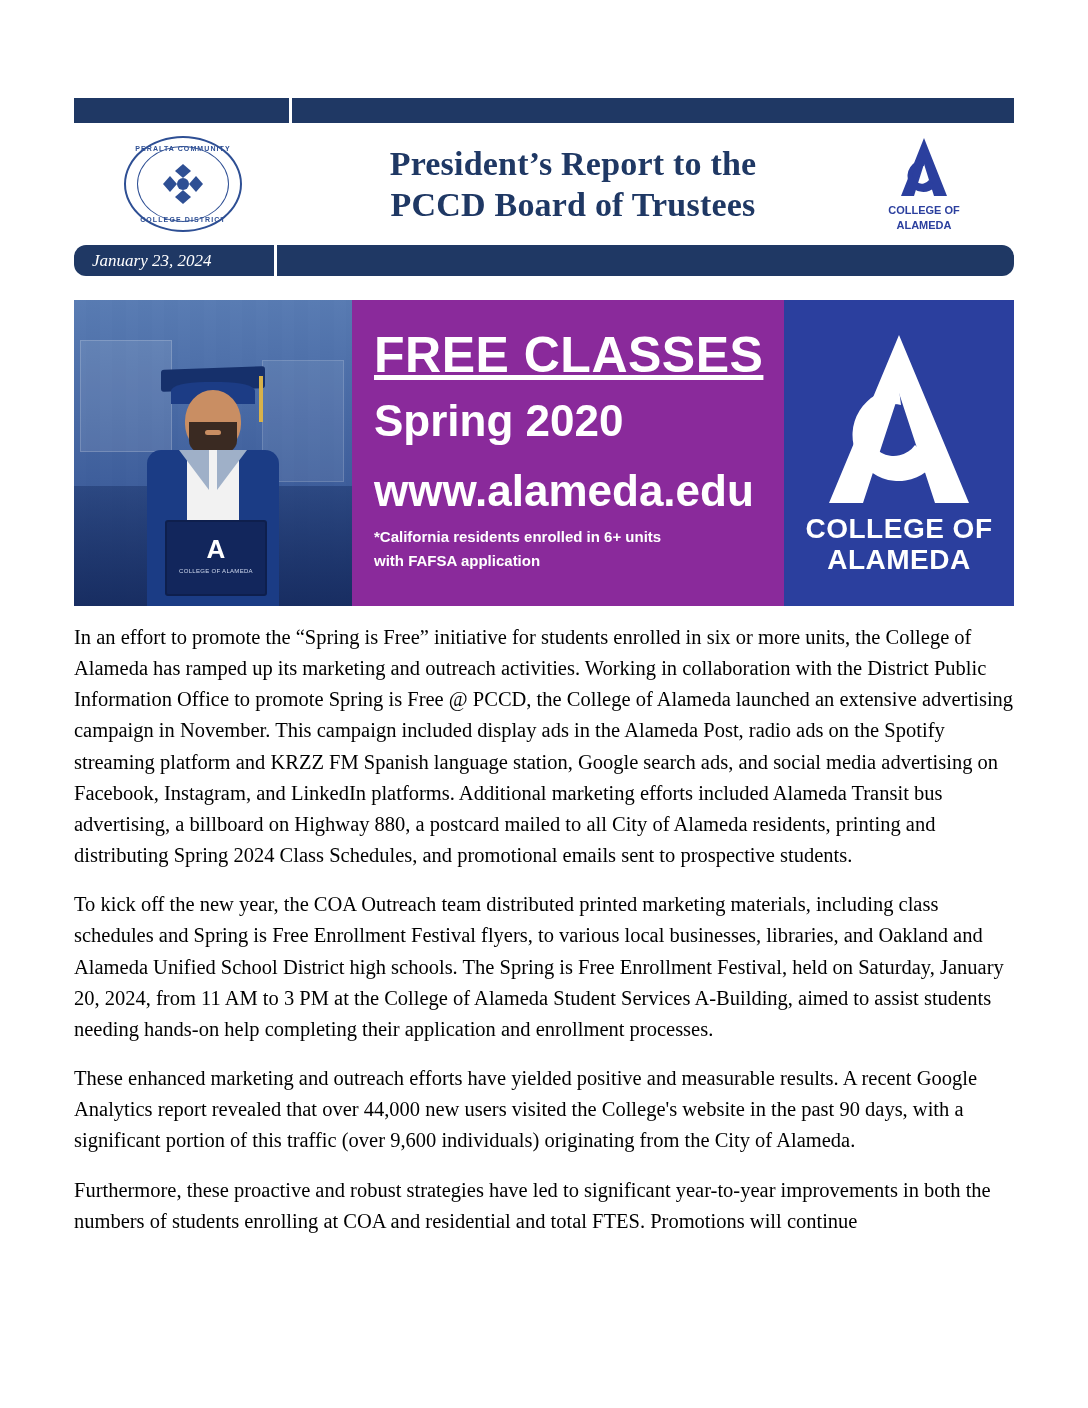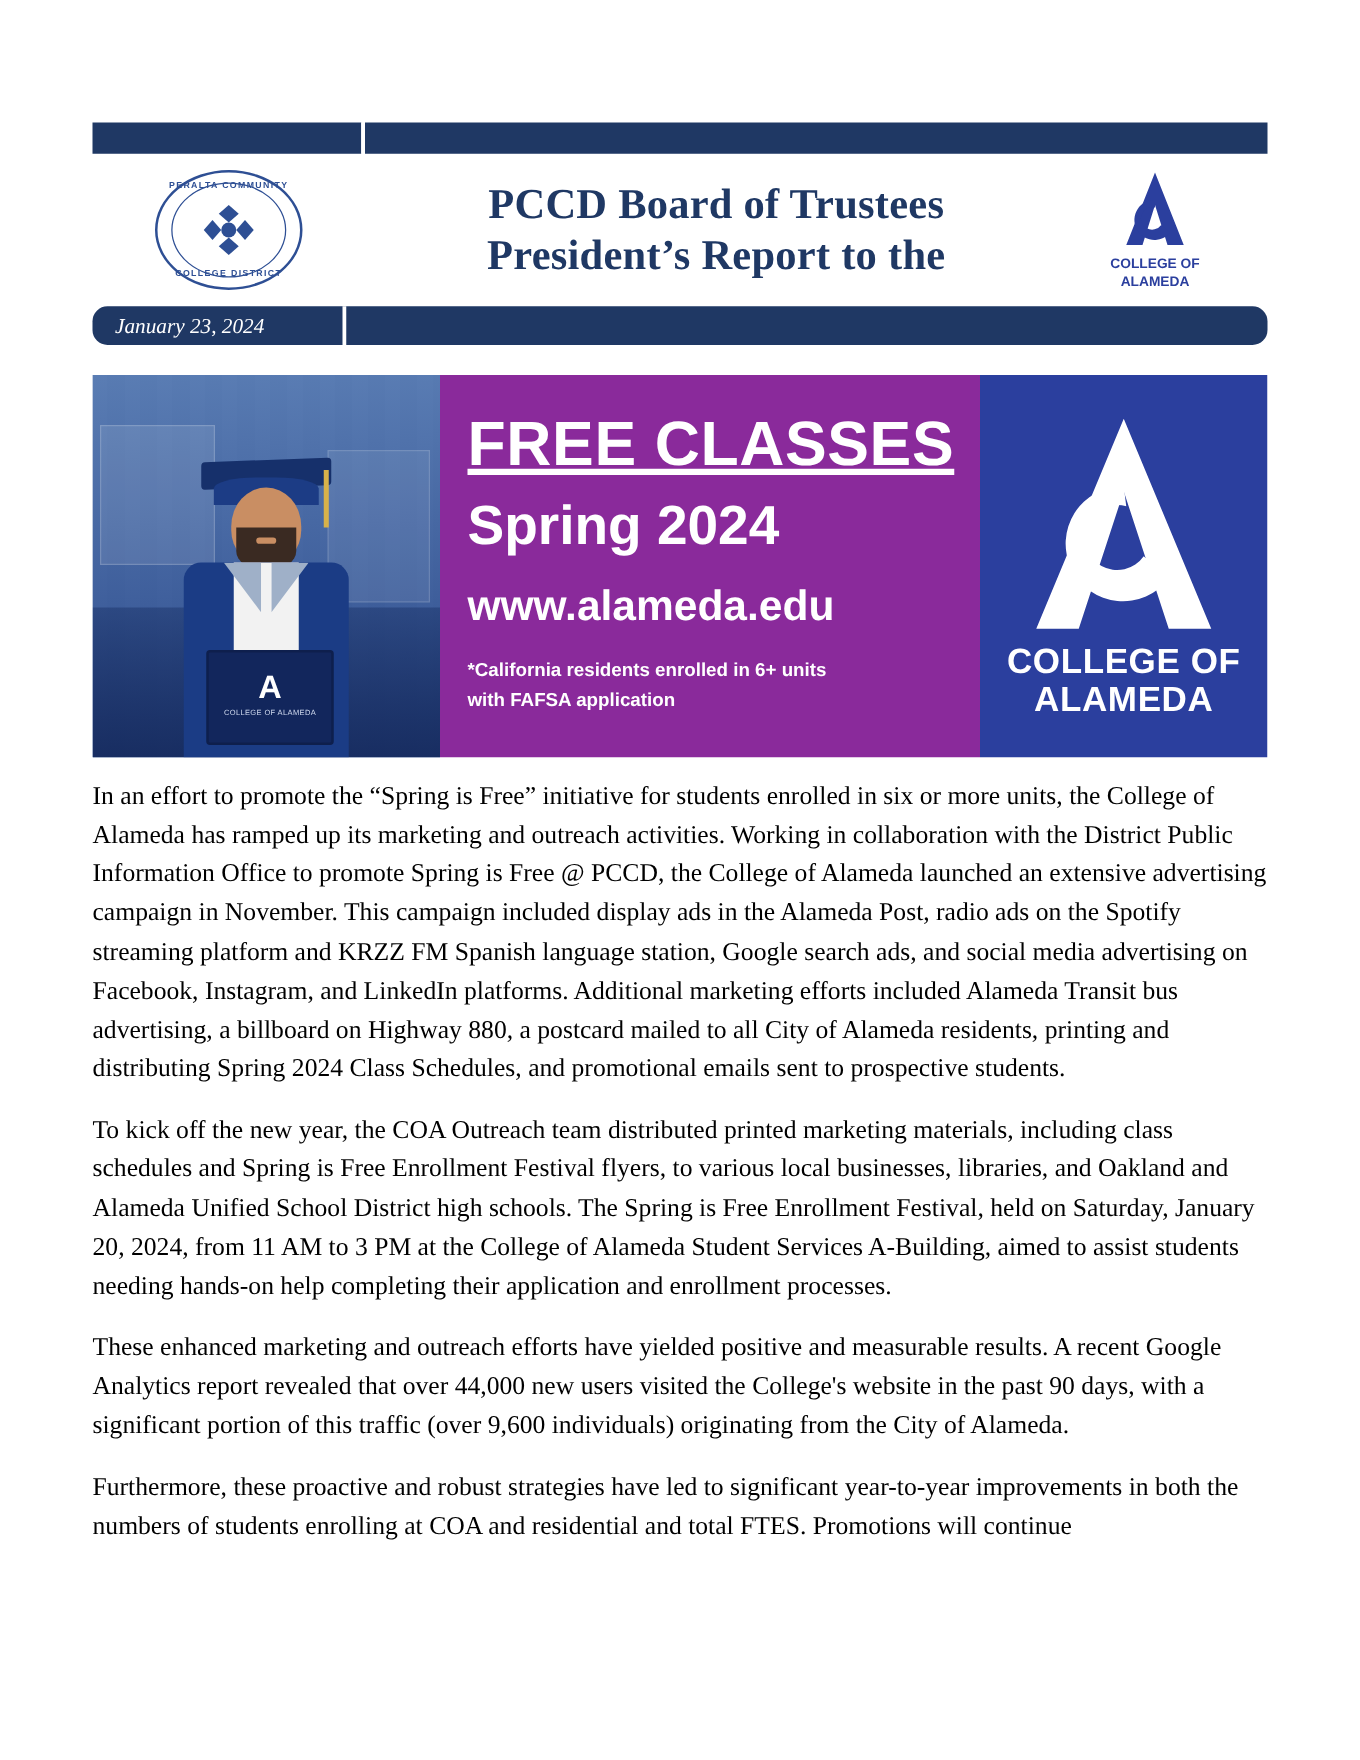--- a/index.html
+++ b/index.html
@@ -308,21 +308,21 @@
     position: absolute;
     left: 22px;
     top: 96px;
     font-size: 44px;
     font-weight: bold;
   }
   .bp-url {
     position: absolute;
     left: 22px;
     top: 166px;
-    font-size: 34px;
+    font-size: 44px;
     font-weight: bold;
   }
   .bp-note1 {
     position: absolute;
     left: 22px;
     top: 228px;
     font-size: 15px;
     font-weight: bold;
   }
   .bp-note2 {
@@ -457,22 +457,22 @@
               <path d="M22 2 L30 9 L22 16 L14 9 Z"></path>
               <path d="M42 22 L35 30 L28 22 L35 14 Z"></path>
               <path d="M22 42 L14 35 L22 28 L30 35 Z"></path>
               <path d="M2 22 L9 14 L16 22 L9 30 Z"></path>
             </g>
           </svg>
         </div>
       </div>
 
       <div class="title-cell">
+        <div class="report-title">President’s Report to the</div>
         <div class="report-title">PCCD Board of Trustees</div>
-        <div class="report-title">President’s Report to the</div>
       </div>
 
       <div class="coa-logo-cell">
         <div class="coa-logo">
           <svg width="74" height="62" viewBox="0 0 74 62">
             <path d="M37 2 L60 60 L47 60 L37 28 L27 60 L14 60 Z" fill="#2b3f9e"></path>
             <path d="M37 24 a16 16 0 1 0 12 26 l-7 -6 a9 9 0 1 1 -5 -14 z" fill="#2b3f9e"></path>
           </svg>
           <div class="coa-logo-text">COLLEGE OF</div>
           <div class="coa-logo-text">ALAMEDA</div>
@@ -506,21 +506,21 @@
         <div class="stu-collarR"></div>
         <div class="stu-laptop">
           <div class="stu-laptop-a">A</div>
           <div class="stu-laptop-txt">COLLEGE OF ALAMEDA</div>
         </div>
       </div>
     </div>
 
     <div class="banner-purple">
       <div class="bp-free">FREE CLASSES</div>
-      <div class="bp-spring">Spring 2024</div>
+      <div class="bp-spring">Spring 2020</div>
       <div class="bp-url">www.alameda.edu</div>
       <div class="bp-note1">*California residents enrolled in 6+ units</div>
       <div class="bp-note2">with FAFSA application</div>
     </div>
 
     <div class="banner-blue">
       <div class="big-a">
         <svg width="160" height="176" viewBox="0 0 160 176">
           <path d="M80 4 L150 172 L116 172 L80 62 L44 172 L10 172 Z" fill="#ffffff"></path>
           <path d="M80 58 a46 46 0 1 0 36 74 l-20 -18 a26 26 0 1 1 -14 -40 z" fill="#ffffff"></path>

